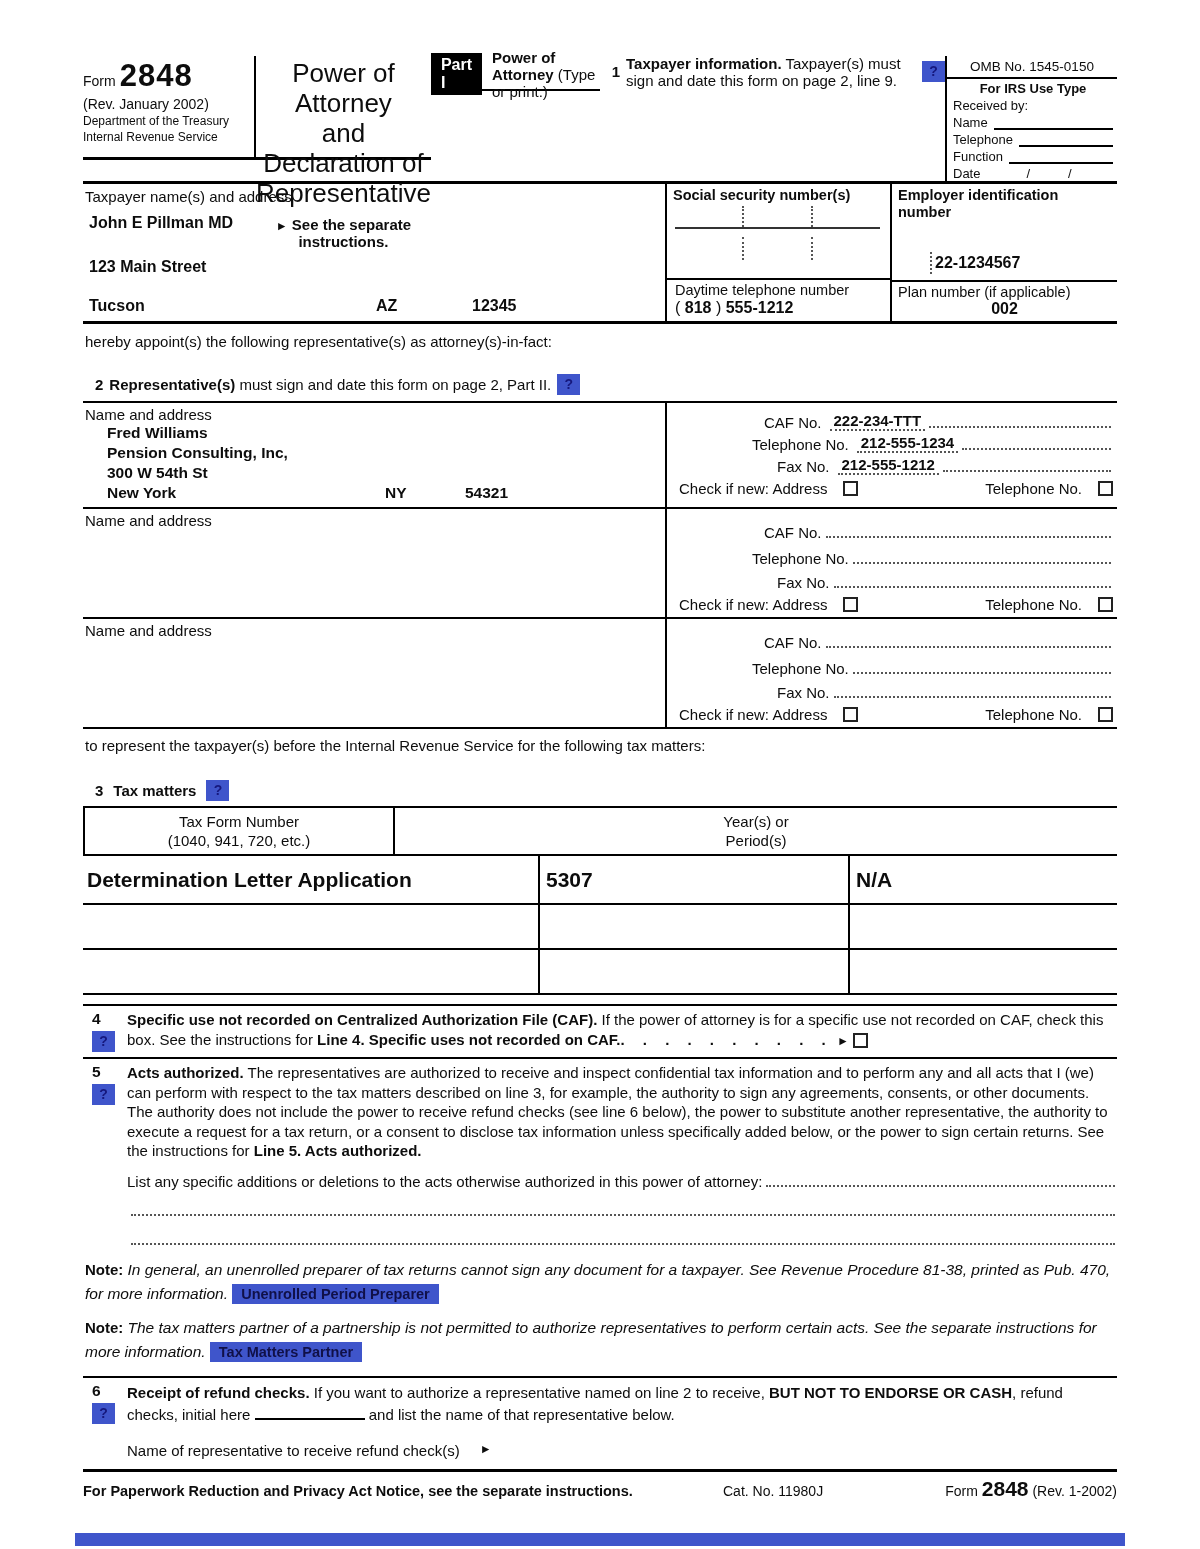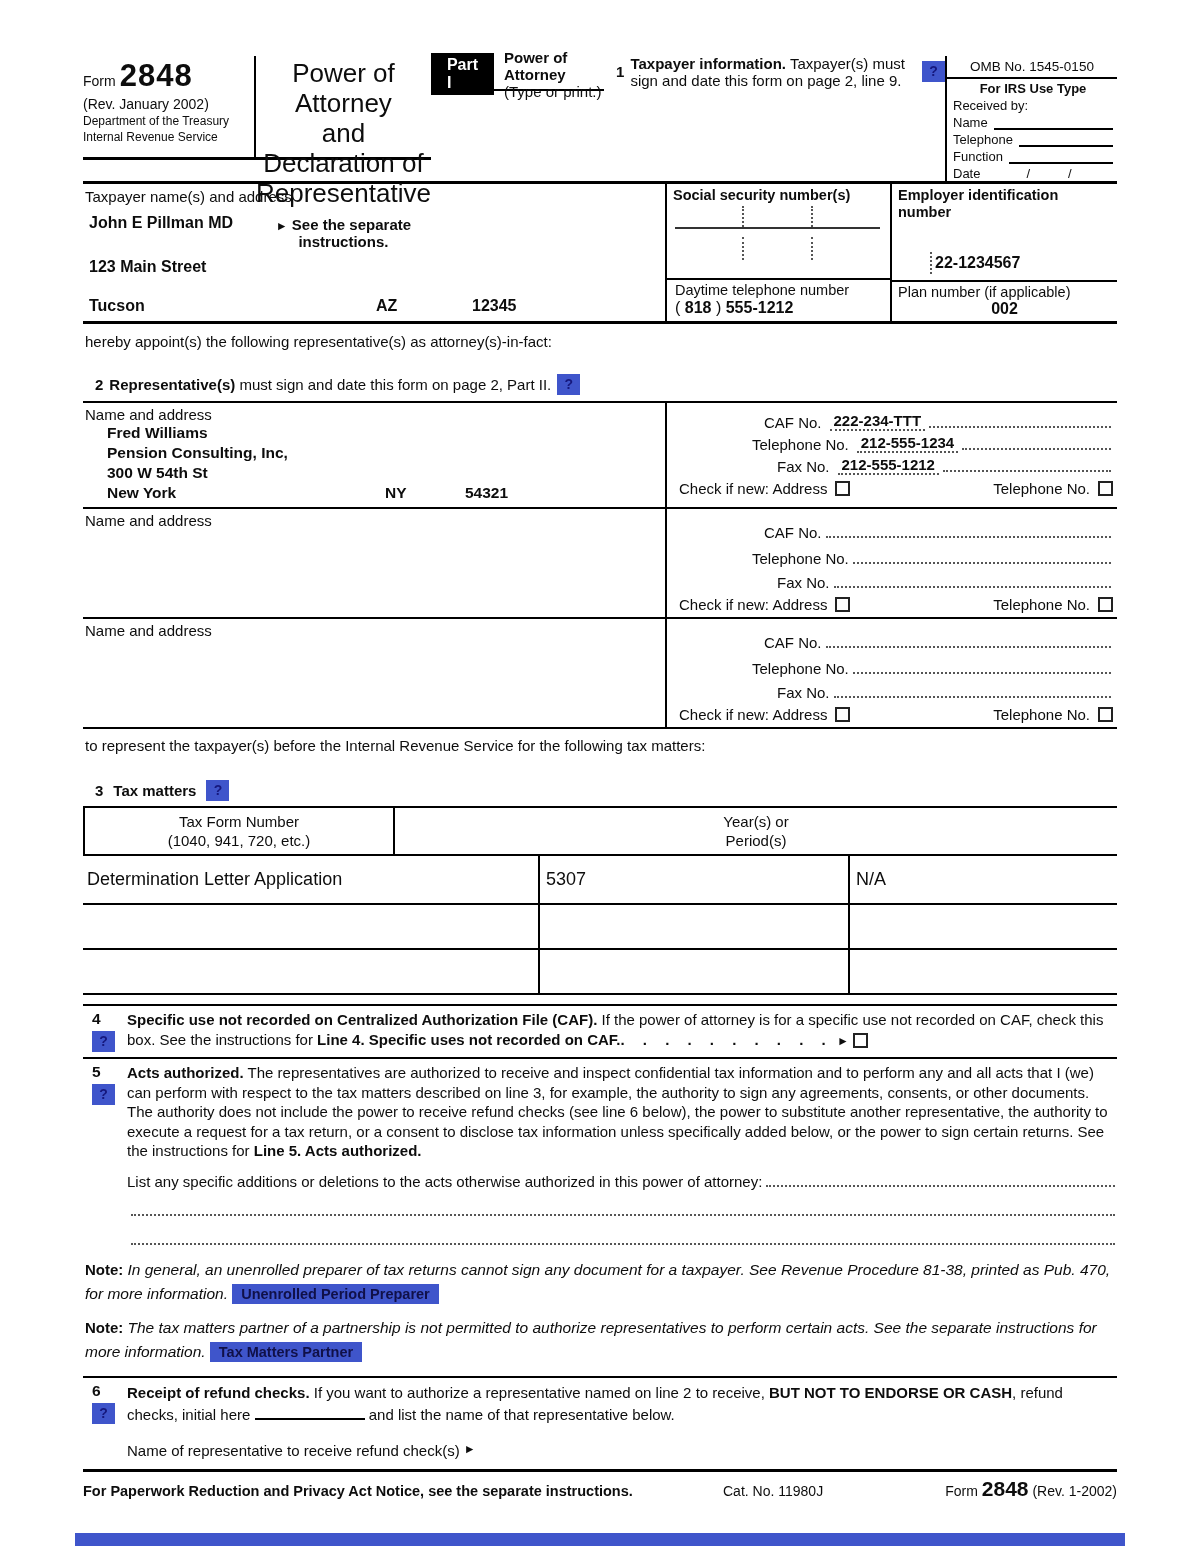--- a/index.html
+++ b/index.html
@@ -18,21 +18,21 @@
   .formid{width:173px;border-right:2px solid #000;padding:2px 8px 0 0}
   .formid .fl{font-size:14px}
   .formnum{font-size:31px;font-weight:bold;letter-spacing:1px}
   .rev{font-size:14px;margin-top:2px}
   .dept{font-size:12px;line-height:14px;margin-top:2px}
   .titleblock{flex:1;text-align:center;padding-top:2px}
   .title{font-size:26px;line-height:30px}
   .seeinstr{font-size:15px;margin-top:8px}
   .seeinstr .arrow{font-size:12px}
   .part1row{height:35px;display:flex;align-items:center;border-bottom:2px solid #000;gap:10px;padding-top:3px}
-  .part1badge{background:#000;color:#fff;font-weight:bold;font-size:16px;padding:3px 16px}
+  .part1badge{background:#000;color:#fff;font-weight:bold;font-size:16px;padding:3px 10px}
   .line1hdr{height:31px;display:flex;align-items:center;gap:6px;padding-left:12px}
   .irsbox{width:172px;border-left:2px solid #000;font-size:13px}
   .irsbox .omb{text-align:center;border-bottom:2px solid #000;padding:3px 2px;font-size:13.5px}
   .irsbox .row{padding:2px 4px 0 6px;display:flex;align-items:flex-end}
   .irsbox .lbl{white-space:nowrap}
   .fill-line{flex:1;border-bottom:2px solid #000;margin-left:6px;height:14px}
 
   
   .tpblock{display:flex;border-bottom:3px solid #000;min-height:140px}
   .tp-left{flex:1;padding:4px 8px 6px 2px}
@@ -68,60 +68,60 @@
   .repv{font-weight:bold;font-size:15.5px;line-height:20px;margin-left:22px}
   .repcity{display:flex}
   .repcity span:nth-child(1){width:278px}
   .repcity span:nth-child(2){width:80px}
   .rep-right{width:452px;border-left:2px solid #000;display:flex;flex-direction:column;padding:6px 4px 4px 12px}
   .cafrow{display:flex;align-items:flex-end;height:22px;padding-left:85px;font-size:15px}
   .cafrow.t{padding-left:73px}
   .cafrow.f{padding-left:98px}
   .dotval{font-weight:bold;border-bottom:2px dotted #555;margin-left:8px;padding:0 4px}
   .leader{flex:1;border-bottom:2px dotted #555;margin:0 2px 3px 4px;height:12px}
-  .checkrow{display:flex;align-items:center;margin-top:5px;gap:8px;font-size:15px}
+  .checkrow{display:flex;align-items:center;margin-top:5px;gap:16px;font-size:15px}
   .checkrow .sp{flex:1}
   .cb{display:inline-block;width:15px;height:15px;border:2px solid #222;background:#fff}
   .represent{padding:8px 0 26px 2px}
 
   
   .help{display:inline-block;background:#3f55cb;color:#16187d;font-weight:bold;
         width:23px;height:21px;text-align:center;line-height:21px;font-size:14px;flex:none;cursor:pointer}
   .chip{background:#3f55cb;color:#101048;font-weight:bold;padding:2px 9px;font-size:14.5px;white-space:nowrap;cursor:pointer}
 
   
   .line3hdr{display:flex;align-items:center;gap:10px;padding:0 0 5px 12px}
   .t3{border-top:2px solid #000;border-bottom:2px solid #000}
   .t3hdr{display:flex;border-bottom:2px solid #000;text-align:center}
   .t3hdr .hc{padding:4px 4px;line-height:19px}
   .c1{width:455px}
   .c2{width:310px;border-left:2px solid #000}
   .c3{flex:1;border-left:2px solid #000}
   .t3row{display:flex;height:45px}
   .t3row + .t3row{border-top:2px solid #000}
-  .t3row .vc{display:flex;align-items:center;font-weight:normal;font-size:18px}
+  .t3row .vc{display:flex;align-items:center;font-weight:bold;font-size:21px}
   .t3row .c1{padding-left:4px}
   .t3row .c2,.t3row .c3{padding-left:6px}
 
   
   .item{display:flex;padding-top:4px}
   .gutter{width:44px;display:flex;flex-direction:column;align-items:flex-start;padding-left:9px;gap:3px;flex:none}
   .gutter b{font-size:15.5px}
   .ibody{flex:1;line-height:19.5px;padding-right:2px}
   .dots{letter-spacing:7px;font-weight:bold}
   .arrowg{font-size:12px}
   .initline{display:inline-block;width:110px;border-bottom:2px solid #000;height:13px}
 
   .wline{display:flex;align-items:flex-end;height:29px;padding-left:44px}
   .wline.full{padding-left:44px}
 
   .note{padding:10px 0 0 2px;line-height:24px}
   .note i{font-size:15.5px}
 
-  .refname{padding:16px 0 10px 44px;display:flex;align-items:flex-start;gap:4px}
+  .refname{padding:16px 0 10px 44px;display:flex;align-items:flex-start;gap:20px}
 
   .footer{display:flex;align-items:baseline;padding-top:5px}
   .footer .priv{font-weight:bold;font-size:14.5px;width:640px}
   .footer .cat{font-size:14px;width:220px}
   .footer .fright{flex:1;text-align:right;font-size:14px}
   .footer .fnum{font-size:21px;font-weight:bold}
 
   .bluebar{position:absolute;left:75px;width:1050px;bottom:3px;height:13px;background:#3f55cb}
 </style>
 </head>

